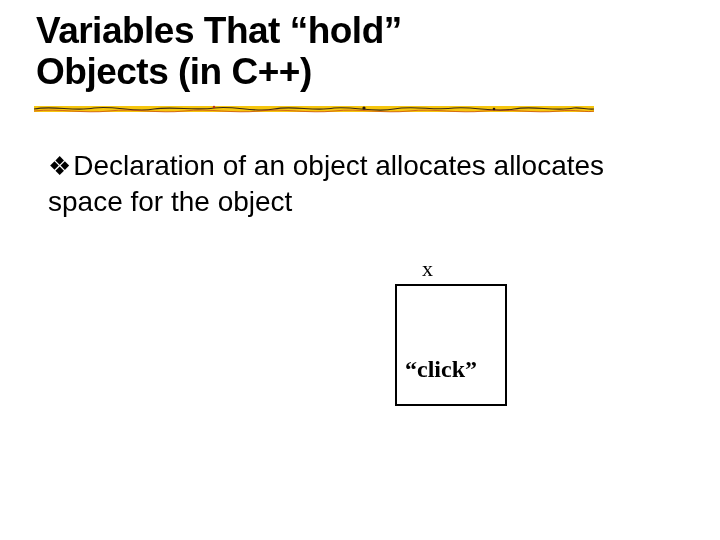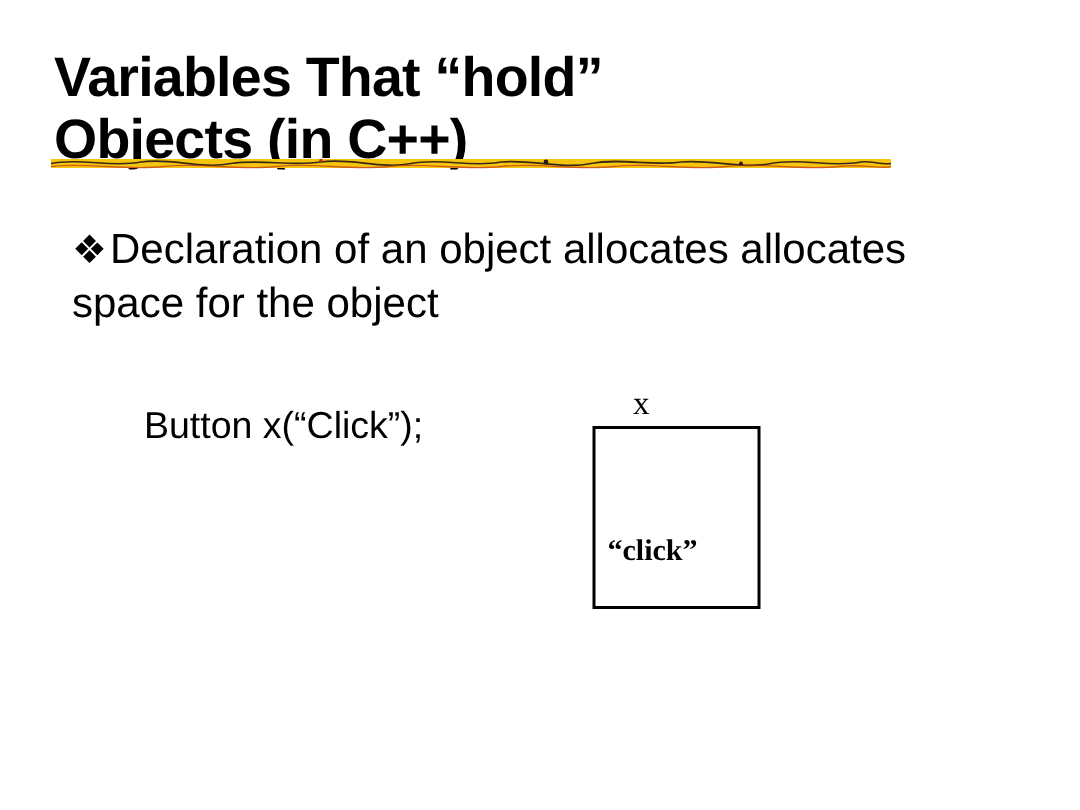--- a/index.html
+++ b/index.html
@@ -21,21 +21,20 @@
     position: absolute;
     left: 36px;
     top: 10px;
     width: 640px;
     font-family: "Arial Black", Arial, sans-serif;
     font-weight: 900;
     font-size: 37px;
     line-height: 1.12;
     color: #000;
     letter-spacing: -0.5px;
-    margin-top: 21px;
   }
   .underline-wrap {
     position: absolute;
     left: 34px;
     top: 102px;
     width: 560px;
     height: 14px;
   }
   .underline-yellow {
     position: absolute;
@@ -91,21 +90,21 @@
     width: 112px;
     height: 122px;
     border: 2px solid #000;
     box-sizing: border-box;
   }
   .box-label {
     position: absolute;
     left: 405px;
     top: 356px;
     font-family: "Times New Roman", Times, serif;
-    font-size: 20px;
+    font-size: 24px;
     font-weight: bold;
     color: #000;
   }
 </style>
 </head>
 <body>
 
 <div class="slide">
 
   <div class="title">
@@ -121,20 +120,19 @@
       <circle cx="330" cy="6" r="1.6" fill="#2a1a10"></circle>
       <circle cx="180" cy="5" r="1.2" fill="#c03018"></circle>
       <circle cx="460" cy="7" r="1.3" fill="#2a1a10"></circle>
     </svg>
   </div>
 
   <div class="bullet-block">
     <span class="bullet-glyph">❖</span><span>Declaration of an object allocates allocates space for the object</span>
   </div>
 
-  <div class="code-line">Button x(“Click”);</div>
 
   <div class="xlabel">x</div>
 
   <div class="box"></div>
   <div class="box-label">“click”</div>
 
 </div>
 
 </body></html>

